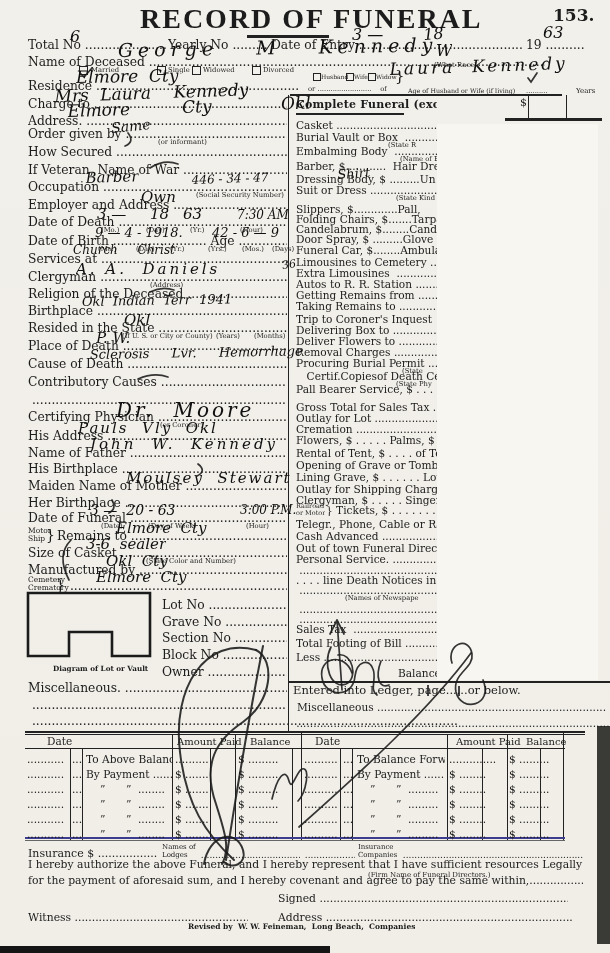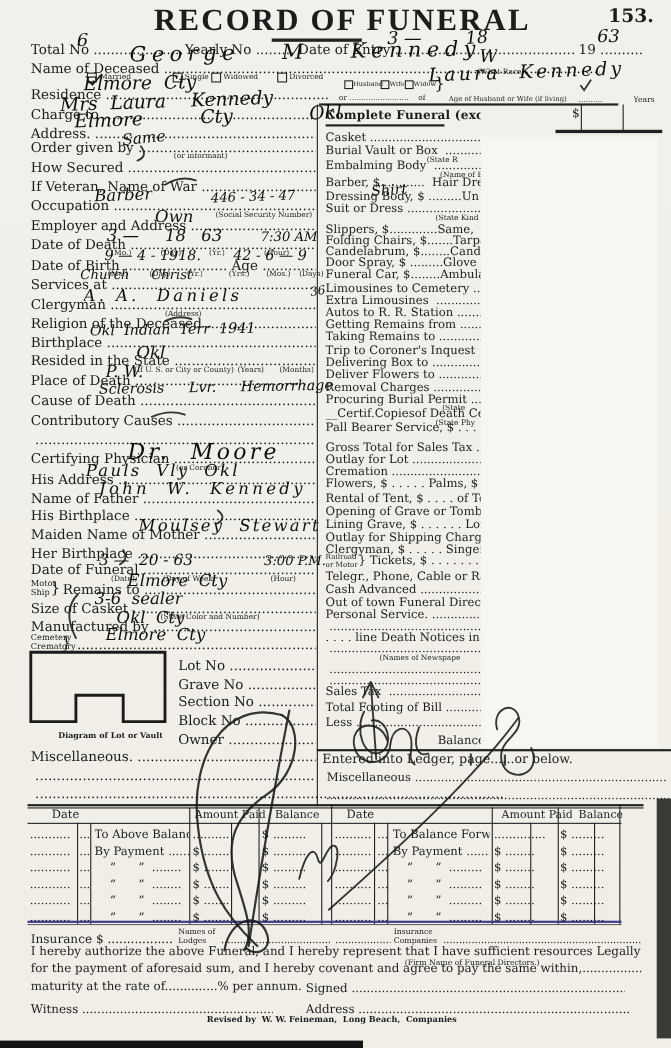--- a/index.html
+++ b/index.html
@@ -154,21 +154,21 @@
     <div class="t lbl" style="left: 520px; top: 97px; font-size: 11px;">$</div>
     <div class="t it" style="left: 296px; top: 119px; width: 141px;">Casket ........................................................................................................................</div>
     <div class="t it" style="left: 296px; top: 131px; width: 141px;">Burial Vault or Box  ........................................................................................................................</div>
     <div class="t sm" style="left: 388px; top: 142px; width: 49px;">(State R</div>
     <div class="t it" style="left: 296px; top: 145px; width: 141px;">Embalming Body  ........................................................................................................................</div>
     <div class="t sm" style="left: 400px; top: 156px; width: 37px;">(Name of E</div>
     <div class="t it" style="left: 296px; top: 160px; width: 141px;">Barber, $............  Hair Dre</div>
     <div class="t it" style="left: 296px; top: 173px; width: 141px;">Dressing Body, $ .........Un</div>
     <div class="t it" style="left: 296px; top: 184px; width: 141px;">Suit or Dress ........................................................................................................................</div>
     <div class="t sm" style="left: 396px; top: 195px; width: 41px;">(State Kind a</div>
-    <div class="t it" style="left: 296px; top: 203px; width: 141px;">Slippers, $.............Same, </div>
+    <div class="t it" style="left: 296px; top: 203px; width: 141px;">Slippers, $.............Pall, </div>
     <div class="t it" style="left: 296px; top: 213px; width: 141px;">Folding Chairs, $.......Tarpa</div>
     <div class="t it" style="left: 296px; top: 223px; width: 141px;">Candelabrum, $........Candl</div>
     <div class="t it" style="left: 296px; top: 233px; width: 141px;">Door Spray, $ .........Glove</div>
     <div class="t it" style="left: 296px; top: 244px; width: 141px;">Funeral Car, $........Ambula</div>
     <div class="t it" style="left: 296px; top: 256px; width: 141px;">Limousines to Cemetery ........................................................................................................................</div>
     <div class="t it" style="left: 296px; top: 267px; width: 141px;">Extra Limousines  ........................................................................................................................</div>
     <div class="t it" style="left: 296px; top: 278px; width: 141px;">Autos to R. R. Station ........................................................................................................................</div>
     <div class="t it" style="left: 296px; top: 289px; width: 141px;">Getting Remains from ........................................................................................................................</div>
     <div class="t it" style="left: 296px; top: 300px; width: 141px;">Taking Remains to ........................................................................................................................</div>
     <div class="t it" style="left: 296px; top: 313px; width: 141px;">Trip to Coroner's Inquest  ........................................................................................................................</div>
@@ -295,21 +295,20 @@
     <div class="t sm" style="left: 162px; top: 843px; font-size: 7px;">Names of</div>
     <div class="t sm" style="left: 162px; top: 851px; font-size: 7px;">Lodges</div>
     <div class="t it" style="left: 198px; top: 850px; width: 102px; font-size: 9px;"> ........................................................................................................................</div>
     <div class="t it" style="left: 302px; top: 850px; width: 53px; font-size: 9px;"> ........................................................................................................................</div>
     <div class="t sm" style="left: 358px; top: 843px; font-size: 7px;">Insurance</div>
     <div class="t sm" style="left: 358px; top: 851px; font-size: 7px;">Companies</div>
     <div class="t it" style="left: 400px; top: 850px; width: 183px; font-size: 9px;"> ........................................................................................................................</div>
     <div class="t fp" style="left: 28px; top: 859px; width: 555px;">I hereby authorize the above Funeral, and I hereby represent that I have sufficient resources Legally available to ........................................................................................................................</div>
     <div class="t sm" style="left: 368px; top: 871px; font-size: 7px;">(Firm Name of Funeral Directors.)</div>
     <div class="t fp" style="left: 28px; top: 875px; width: 555px;">for the payment of aforesaid sum, and I hereby covenant and agree to pay the same within,................days from date.   Interest to accrue from</div>
-    <div class="t fp" style="left: 28px; top: 891px;">maturity at the rate of..............% per annum.</div>
     <div class="t fp" style="left: 278px; top: 893px; width: 290px;">Signed ........................................................................................................................</div>
     <div class="t fp" style="left: 28px; top: 912px; width: 220px;">Witness ........................................................................................................................</div>
     <div class="t fp" style="left: 278px; top: 912px; width: 295px;">Address ........................................................................................................................</div>
     <div class="t smb" style="left: 188px; top: 923px; font-size: 7.5px;">Revised by  W. W. Feineman,  Long Beach,  Companies</div>
     <div class="t hw" style="left: 70px; top: 28px; font-size: 16px;">6</div>
     <div class="t hw" style="left: 352px; top: 26px; font-size: 16px;">3 —</div>
     <div class="t hw" style="left: 424px; top: 26px; font-size: 16px; transform: rotate(-4deg);">18</div>
     <div class="t hw" style="left: 543px; top: 24px; font-size: 16px;">63</div>
     <div class="t hw" style="left: 118px; top: 40px; font-size: 19px; letter-spacing: 5px; word-spacing: 8px; transform: rotate(-1deg);">George  M  Kennedy</div>
     <div class="t hw" style="left: 436px; top: 42px; font-size: 16px;">W</div>

